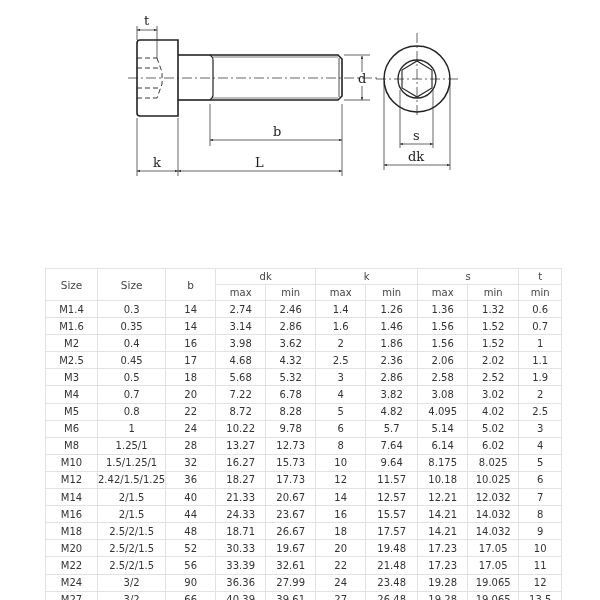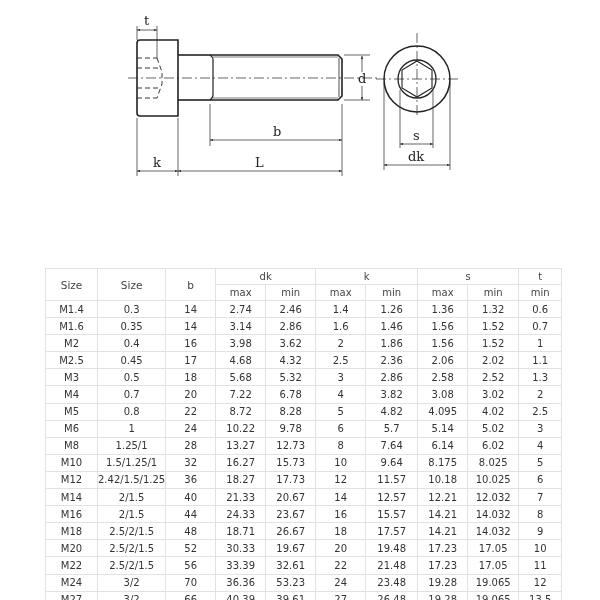--- a/index.html
+++ b/index.html
@@ -181,21 +181,21 @@
       <tr>
         <td>M3</td>
         <td>0.5</td>
         <td>18</td>
         <td>5.68</td>
         <td>5.32</td>
         <td>3</td>
         <td>2.86</td>
         <td>2.58</td>
         <td>2.52</td>
-        <td>1.3</td>
+        <td>1.9</td>
       </tr>
       <tr>
         <td>M4</td>
         <td>0.7</td>
         <td>20</td>
         <td>7.22</td>
         <td>6.78</td>
         <td>4</td>
         <td>3.82</td>
         <td>3.08</td>
@@ -318,23 +318,23 @@
         <td>32.61</td>
         <td>22</td>
         <td>21.48</td>
         <td>17.23</td>
         <td>17.05</td>
         <td>11</td>
       </tr>
       <tr>
         <td>M24</td>
         <td>3/2</td>
-        <td>70</td>
+        <td>90</td>
         <td>36.36</td>
-        <td>53.23</td>
+        <td>27.99</td>
         <td>24</td>
         <td>23.48</td>
         <td>19.28</td>
         <td>19.065</td>
         <td>12</td>
       </tr>
       <tr>
         <td>M27</td>
         <td>3/2</td>
         <td>66</td>

